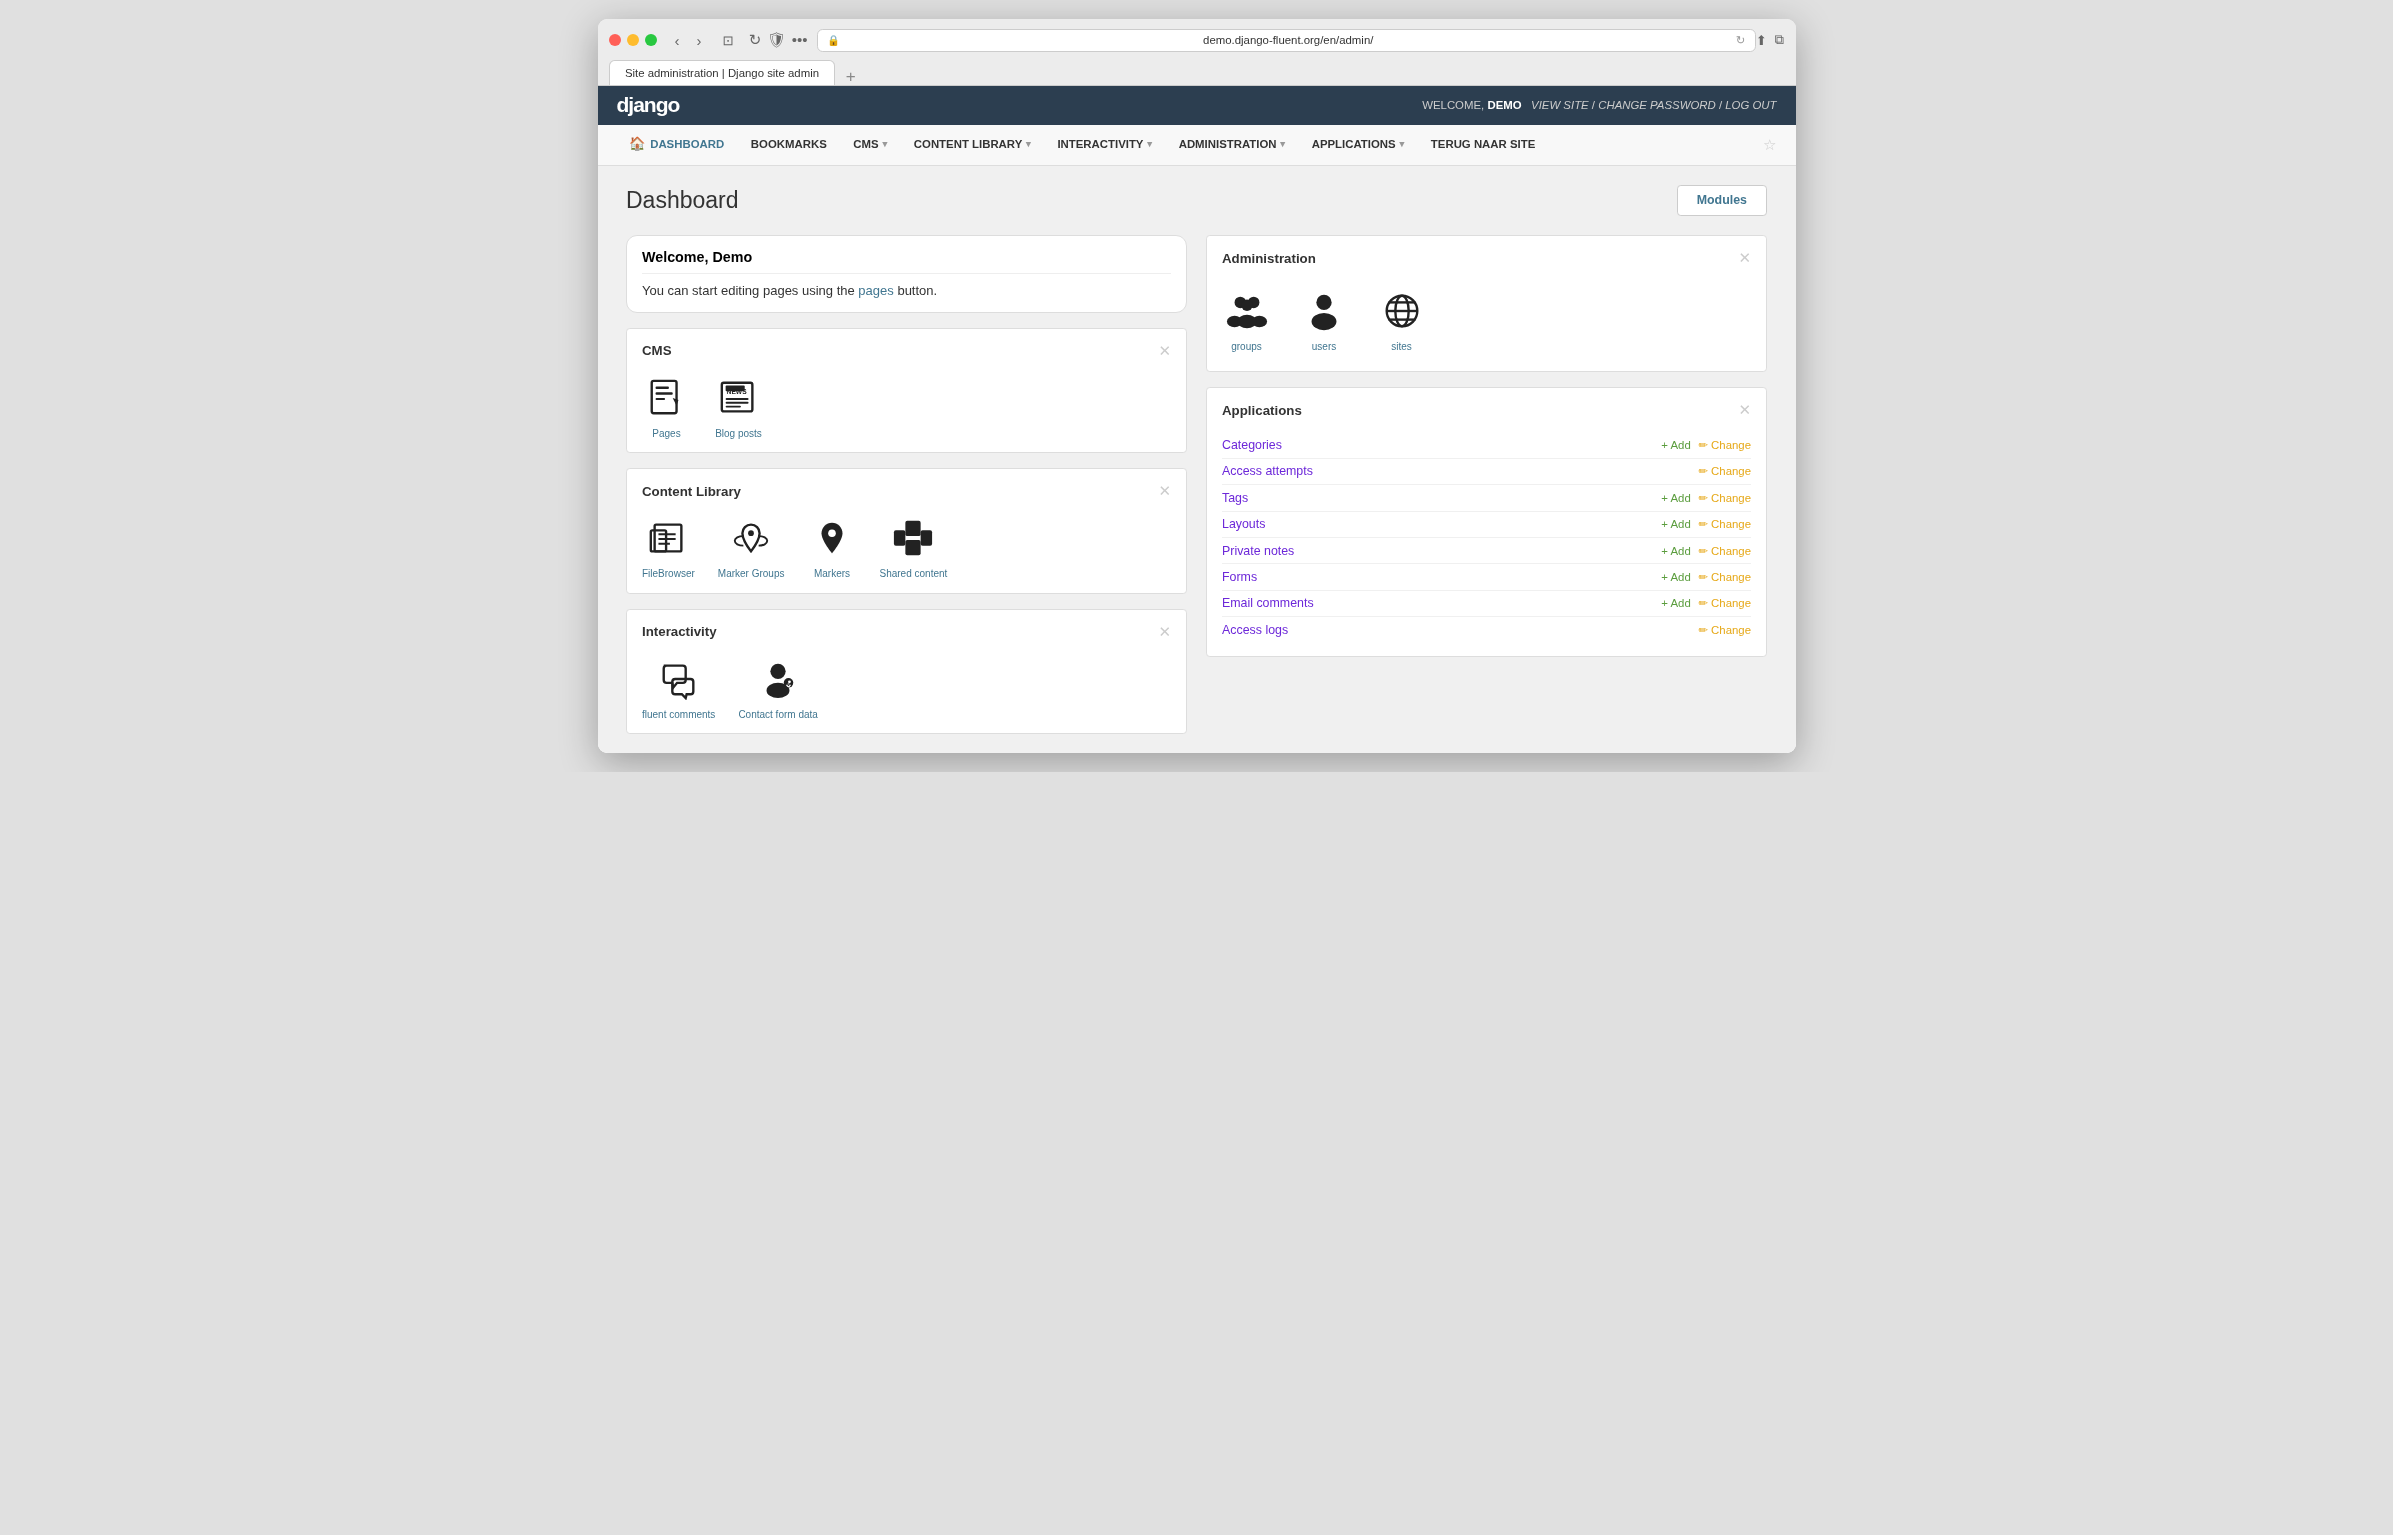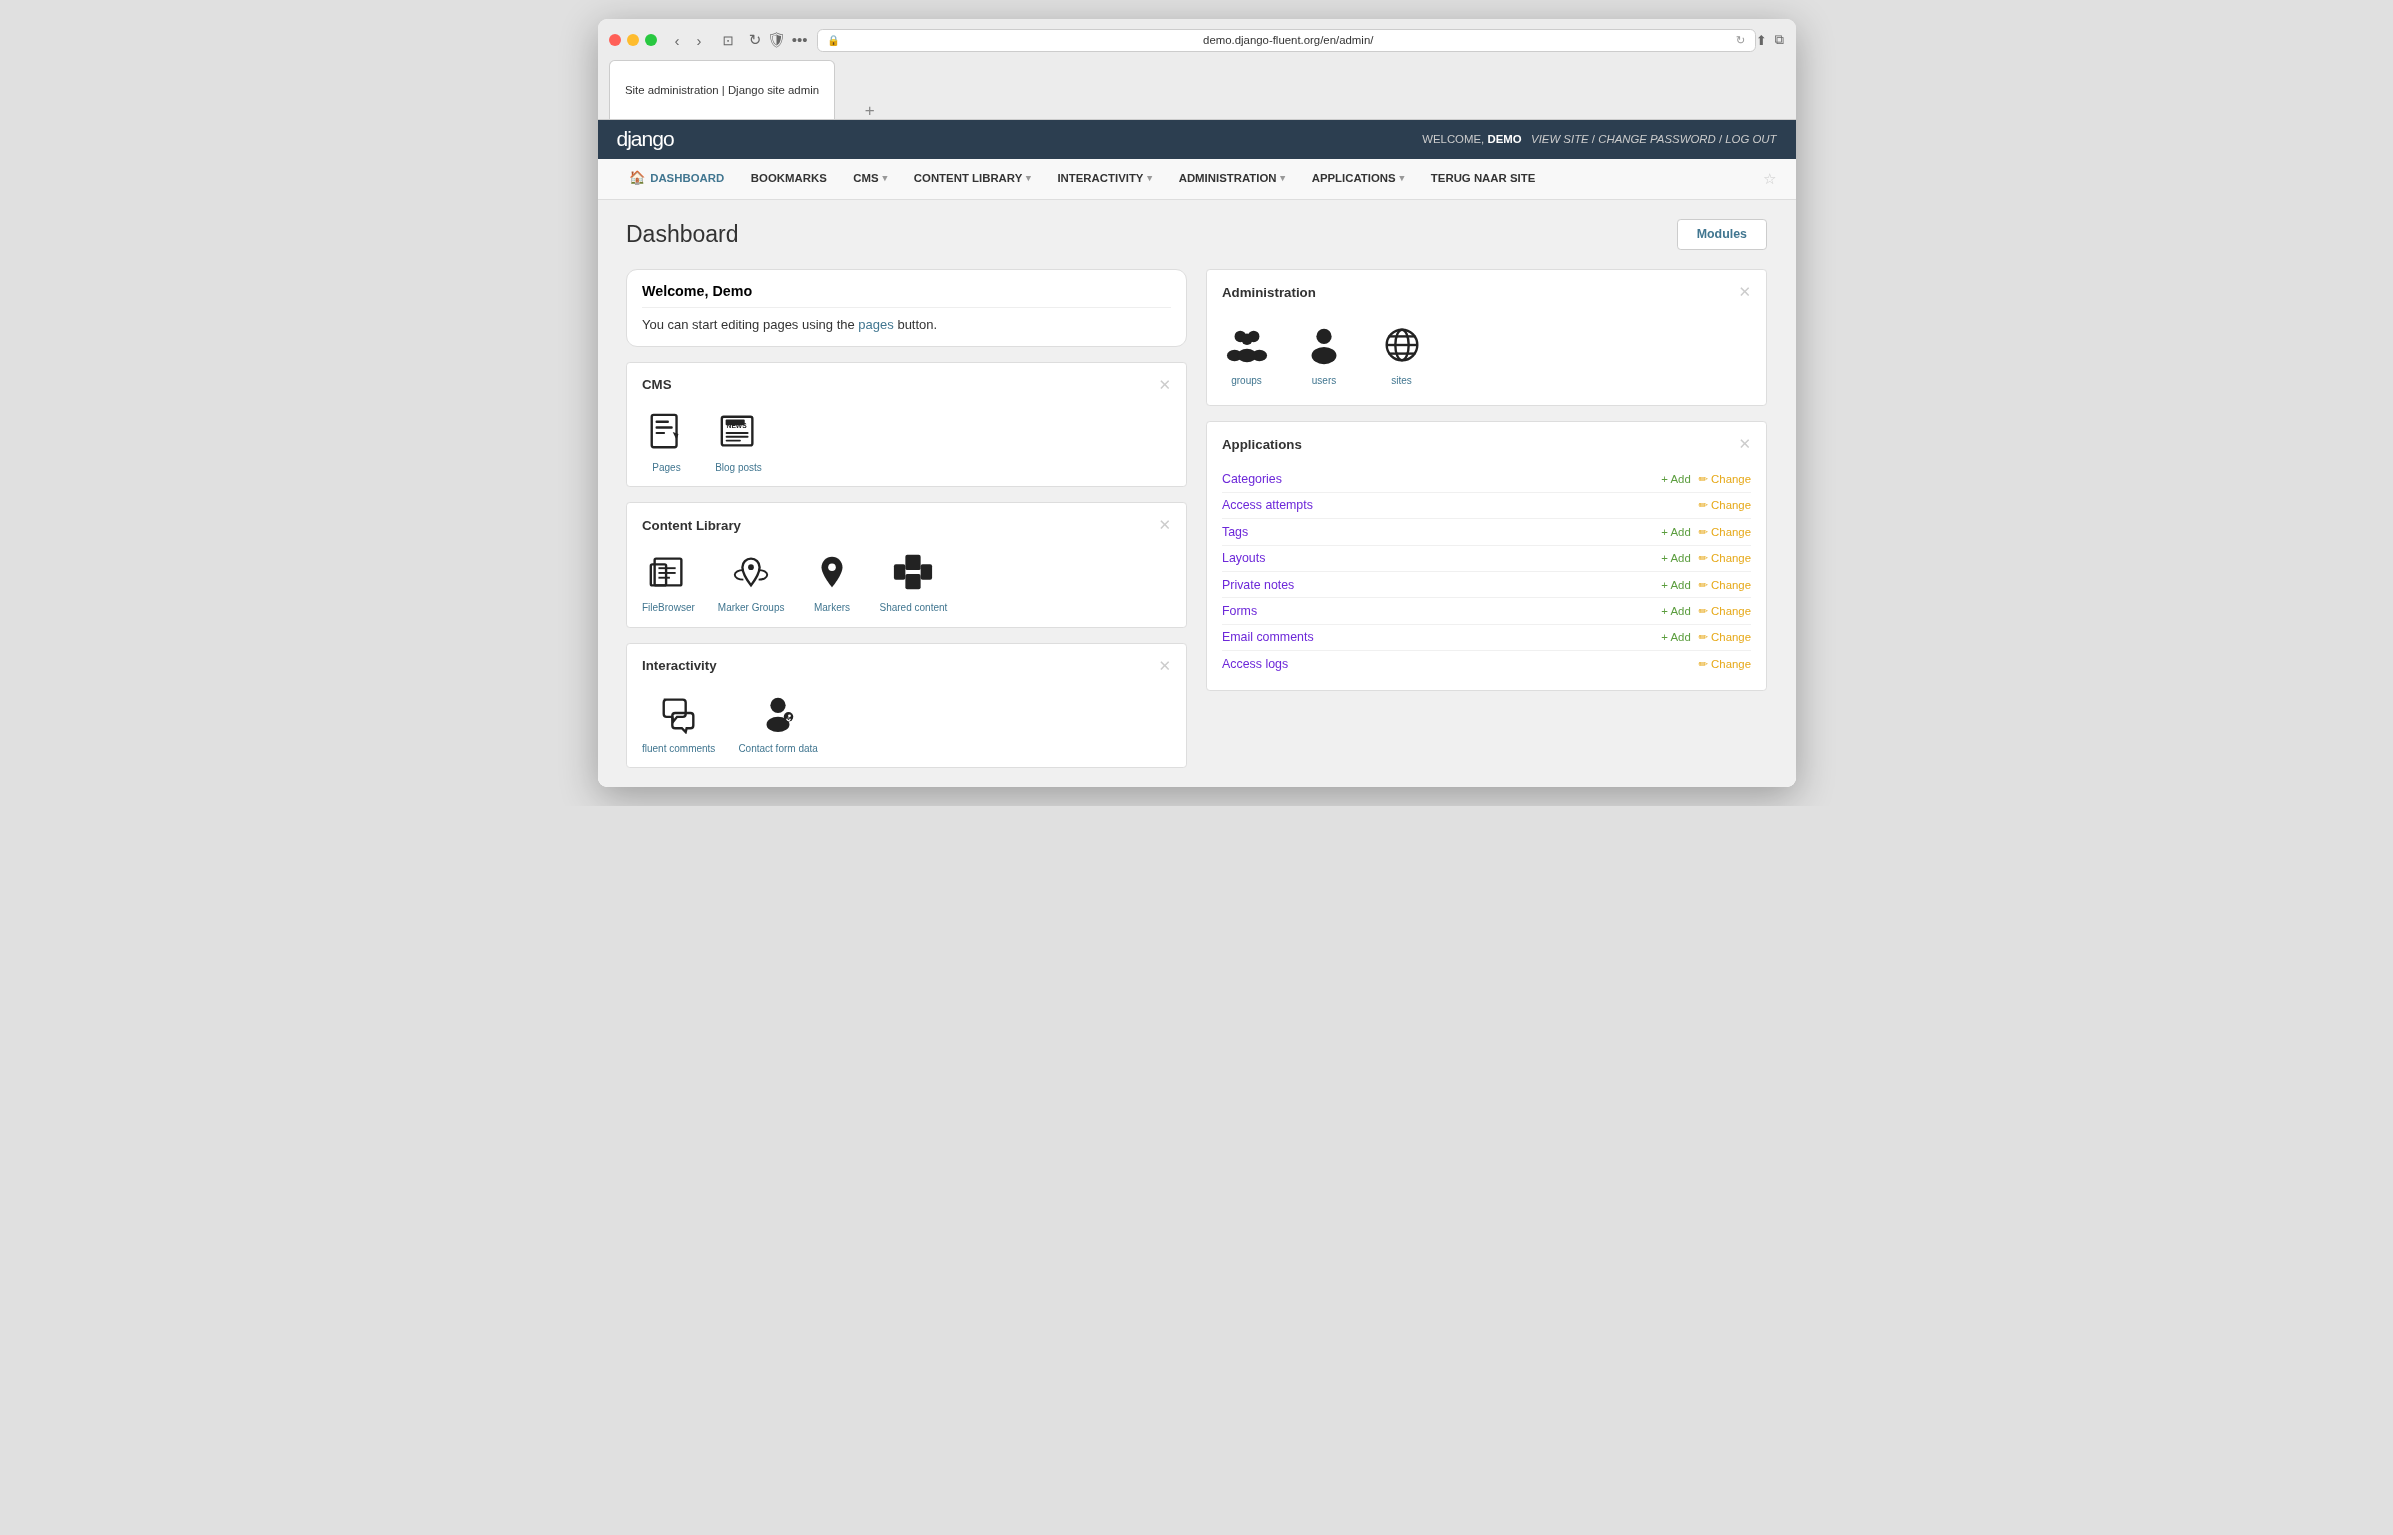--- a/index.html
+++ b/index.html
@@ -55,45 +55,45 @@
       gap: 5.7px;
     }
     .url-lock { color: #666; font-size: 10.5px; }
     .url-text { flex: 1; text-align: center; color: #333; }
     .browser-tab-bar {
       display: flex;
       align-items: flex-end;
     }
     .browser-tab {
       background: white;
-      padding: 23px 15px;
+      padding: 6px 15px;
       border-radius: 5.7px 5.7px 0 0;
       font-size: 11.4px;
       color: #333;
       border: 1px solid #ccc;
       border-bottom: none;
-      margin-right: 22px;
+      margin-right: 3px;
     }
     .browser-tab-add { font-size: 17px; color: #888; margin-left: 7.6px; cursor: pointer; line-height: 1; }
     .extra-toolbar-btns { margin-left: auto; display: flex; gap: 7.6px; }
     .extra-btn { background: none; border: none; color: #666; font-size: 13.3px; cursor: pointer; }
 
     
     .django-admin { background: white; }
 
     
     .admin-topbar {
       background: #2c3e50;
       color: white;
       padding: 7.6px 19px;
       display: flex;
       align-items: center;
       justify-content: space-between;
     }
-    .admin-logo { font-size: 21px; font-weight: normal; color: white; letter-spacing: -1px; }
+    .admin-logo { font-size: 21px; font-weight: bold; color: white; letter-spacing: -1px; }
     .admin-user-info { font-size: 11.4px; color: #ccc; }
     .admin-user-info a { color: #ccc; text-decoration: none; font-style: italic; }
     .admin-user-info strong { color: white; }
 
     
     .admin-nav {
       background: #f8f8f8;
       border-bottom: 1px solid #ddd;
       display: flex;
       align-items: center;

